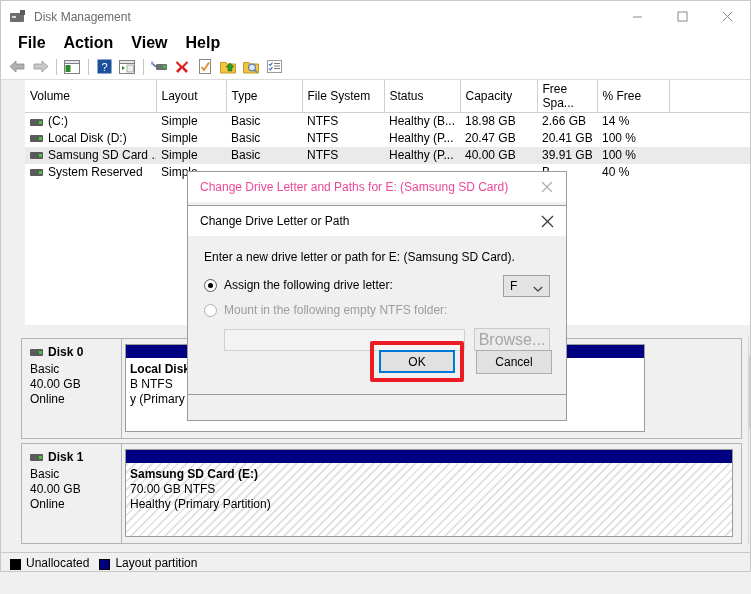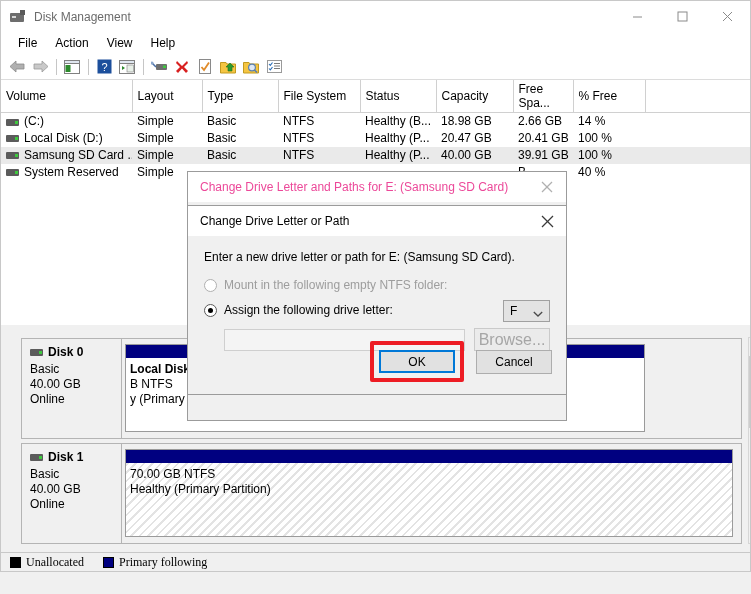--- a/index.html
+++ b/index.html
@@ -66,22 +66,23 @@
   
   .menubar {
     height: 22px;
     background: #ffffff;
     display: flex;
     align-items: center;
     padding-left: 8px;
   }
   .menuitem {
     padding: 2px 9px;
-    font-size: 12px;
+    font-size: 16px;
     color: #000;
+    font-weight: bold;
   }
 
   
   .toolbar {
     height: 26px;
     background: #ffffff;
     display: flex;
     align-items: center;
     padding-left: 5px;
     border-bottom: 1px solid #dcdcdc;
@@ -96,20 +97,21 @@
     background: #c6c6c6;
     margin: 0 4px;
   }
 
   
   .vol-area {
     background: #ffffff;
     height: 245px;
     position: relative;
     overflow: hidden;
+    margin-left: 24px;
   }
   table.vol {
     border-collapse: collapse;
     width: 100%;
     table-layout: fixed;
   }
   table.vol th {
     background: #ffffff;
     border-right: 1px solid #d0d0d0;
     border-bottom: 1px solid #d0d0d0;
@@ -239,21 +241,21 @@
     display: flex;
     align-items: center;
     padding-left: 9px;
     font-size: 12px;
   }
   .legend .sw {
     width: 11px; height: 11px;
     margin-right: 5px;
     border: 1px solid #000;
   }
-  .legend .item { display: flex; align-items: center; margin-right: 19px; font-family: Liberation Serif, serif; }
+  .legend .item { display: flex; align-items: flex-end; margin-right: 10px; }
 
   
   .statusbar {
     position: absolute;
     left: 0; top: 572px;
     width: 751px; height: 22px;
     background: #f0f0f0;
     border-top: 1px solid #c8c8c8;
     display: flex;
   }
@@ -622,20 +624,21 @@
           <span>Disk 1</span>
         </div>
         <div>Basic</div>
         <div>40.00 GB</div>
         <div>Online</div>
       </div>
       <div class="disk-parts">
         <div class="part hatched" style="width:608px">
           <div class="bar"></div>
           <div class="ptext">
+            <div class="ptitle">Samsung SD Card  (E:)</div>
             <div>70.00 GB NTFS</div>
             <div>Healthy (Primary Partition)</div>
           </div>
         </div>
       </div>
     </div>
 
     <div class="vscroll">
       <div class="vs-arrow">
         <svg width="9" height="6" viewBox="0 0 9 6">
@@ -651,21 +654,21 @@
     </div>
   </div>
 
   <div class="legend">
     <div class="item">
       <div class="sw" style="background:#000000"></div>
       <span>Unallocated</span>
     </div>
     <div class="item">
       <div class="sw" style="background:#000080"></div>
-      <span>Primary following</span>
+      <span>Layout partition</span>
     </div>
   </div>
 
   <div class="statusbar">
     <div class="sb-cell" style="width:601px"></div>
     <div class="sb-cell" style="width:85px"></div>
     <div class="sb-cell" style="width:65px"></div>
   </div>
 
   <div class="dlg" id="dlg-back">
@@ -691,39 +694,39 @@
       <span>Change Drive Letter or Path</span>
       <div class="dlg-close">
         <svg width="13" height="13" viewBox="0 0 13 13">
             <line x1="1" y1="1" x2="12" y2="12" stroke="#3a3a3a" stroke-width="1.2"></line>
             <line x1="12" y1="1" x2="1" y2="12" stroke="#3a3a3a" stroke-width="1.2"></line>
           </svg>
       </div>
     </div>
     <div class="dlg-body">
       <div class="prompt">Enter a new drive letter or path for E: (Samsung SD Card).</div>
-
-      <div class="radio-line">
-        <div class="radio dis"></div>
-        <span class="dis-text">Mount in the following empty NTFS folder:</span>
-      </div>
 
       <div class="radio-line">
         <div class="radio on"></div>
         <span>Assign the following drive letter:</span>
         <div class="combo">
           <span>F</span>
           <span class="chev">
             <svg width="10" height="6" viewBox="0 0 10 6">
                 <path d="M0.8 1 L5 5 L9.2 1" stroke="#4a4a4a" stroke-width="1.3" fill="none"></path>
               </svg>
           </span>
         </div>
       </div>
 
+      <div class="radio-line">
+        <div class="radio dis"></div>
+        <span class="dis-text">Mount in the following empty NTFS folder:</span>
+      </div>
+
       <div class="pathrow">
         <input class="pathinput" type="text" disabled="" value="" style="">
         <div class="browse">Browse...</div>
       </div>
 
       <div class="btnrow-front">
         <div class="ok-wrap">
           <div class="ok-btn">OK</div>
         </div>
         <div class="cancel-btn">Cancel</div>

